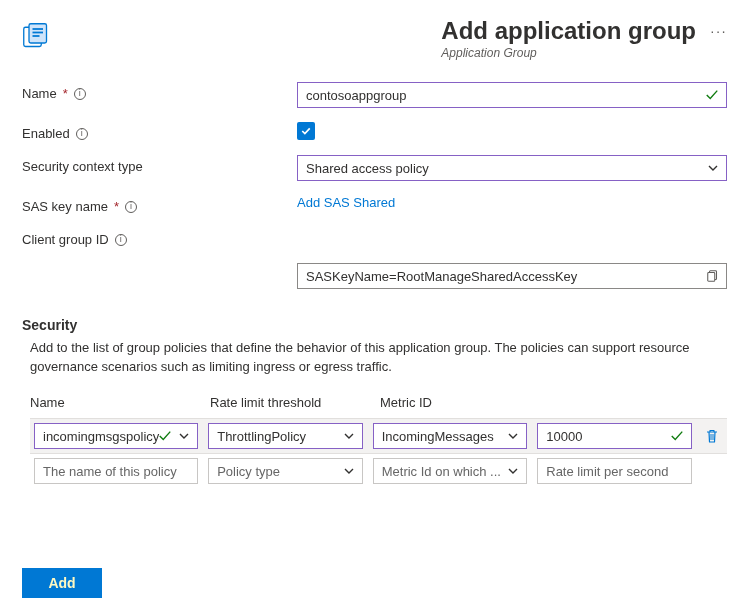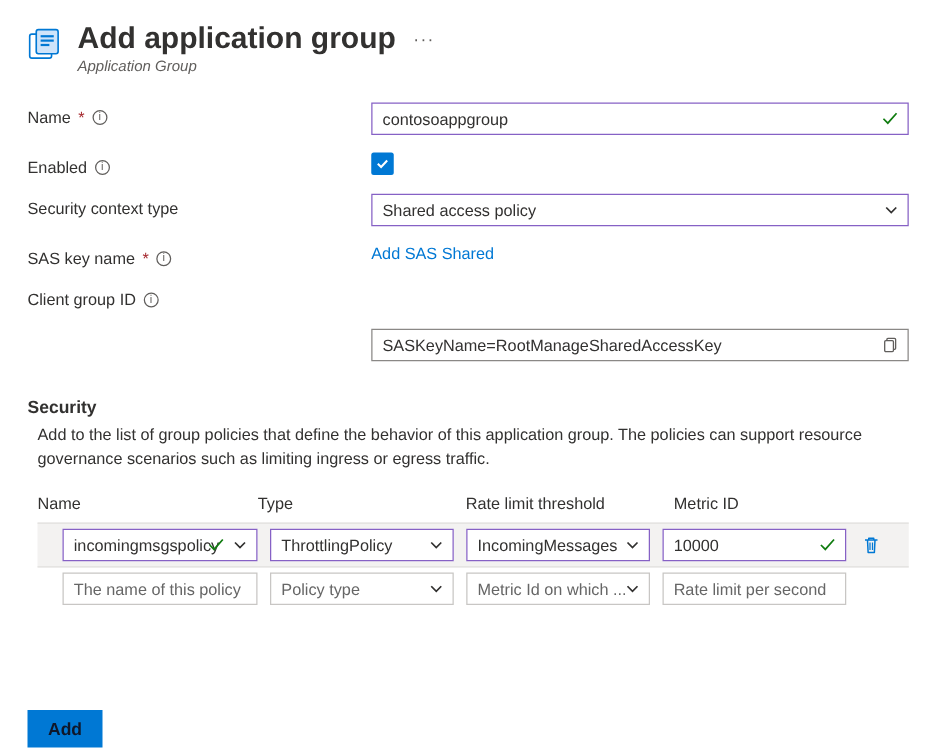--- a/index.html
+++ b/index.html
@@ -18,21 +18,21 @@
     margin: 0;
     padding: 18px 22px;
     font-family: "Segoe UI", Arial, sans-serif;
     font-size: 13px;
     color: var(--text);
     background: #fff;
     width: 749px;
   }
 
   
-  .header { display:flex; align-items:flex-start; gap:12px; margin-bottom:22px; }
+  .header { display:flex; align-items:flex-start; gap:12px; margin-bottom:22px;justify-content:space-between; }
   .page-icon { width:28px; height:28px; flex:0 0 28px; margin-top:4px; }
   .title-block { display:flex; flex-direction:column; }
   .title-row { display:flex; align-items:center; gap:14px; }
   .title { font-size:24px; font-weight:600; line-height:1.1; }
   .subtitle { font-size:12px; color:var(--muted); margin-top:2px;font-style:italic; }
   .more-dots { font-size:14px; color:var(--muted); letter-spacing:1px; cursor:pointer; }
 
   
   .form-row { display:flex; align-items:flex-start; margin-bottom:14px; }
   .form-row .label { width:275px; display:flex; align-items:center; gap:6px; padding-top:4px; }
@@ -80,38 +80,38 @@
   .grid { margin-left:8px; }
   .grid-header, .grid-row { display:flex; gap:10px; align-items:center; }
   .grid-header { margin-bottom:8px; }
   .grid-header .col { font-size:13px; }
   .col-name { width:170px; }
   .col-type { width:160px; }
   .col-metric { width:160px; }
   .col-rate { width:160px; }
   .col-del { width:22px; }
 
-  .grid-row { padding:4px 20px; }
+  .grid-row { padding:4px 4px; }
   .grid-row.selected { background:var(--row-highlight); border:1px solid #e1dfdd; border-left:none; border-right:none; }
 
   .combo { position:relative; }
   .combo input {
     width:100%; height:26px; border:1px solid var(--border-light);
     padding:0 8px; font-family:inherit; font-size:13px; color:var(--text); background:#fff;
   }
   .combo input::placeholder { color:#666; }
   .combo.sel input { border-color: var(--accent-purple); }
 
   .del-btn { cursor:pointer; display:flex; align-items:center; justify-content:center; width:20px; height:20px; }
   .del-btn svg { width:16px; height:16px; }
 
   
   .footer { position:relative; margin-top:80px; }
   .add-btn {
-    background:var(--blue); color:#0f172a; border:none; height:30px; width:60px;
+    background:var(--blue); color:#fef9c3; border:none; height:30px; width:80px;
     font-size:14px; font-weight:600; cursor:pointer;
   }
 </style>
 </head>
 <body>
 
 <div class="header">
   <div class="page-icon">
     <svg viewBox="0 0 32 32">
       <rect x="2" y="6" width="20" height="22" rx="2" fill="#fff" stroke="#0078d4" stroke-width="1.5"></rect>
@@ -206,21 +206,20 @@
     </div>
   </div>
 </div>
 
 <div class="section-title">Security</div>
 <p class="section-desc">Add to the list of group policies that define the behavior of this application group. The policies can support resource governance scenarios such as limiting ingress or egress traffic.</p>
 
 <div class="grid">
   <div class="grid-header">
     <div class="col col-name">Name</div>
-    <div class="col col-type">Type</div>
     <div class="col col-rate">Rate limit threshold</div>
     <div class="col col-metric">Metric ID</div>
     <div class="col col-del"></div>
   </div>
 
   <div class="grid-row selected">
     <div class="combo sel col-name">
       <input type="text" value="incomingmsgspolicy" style="">
       <span class="check-svg">
         <svg viewBox="0 0 16 16">

